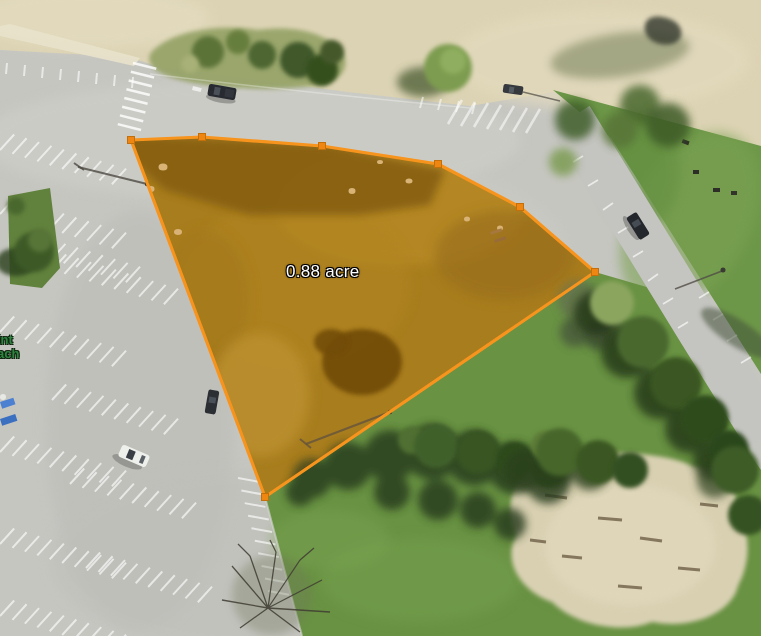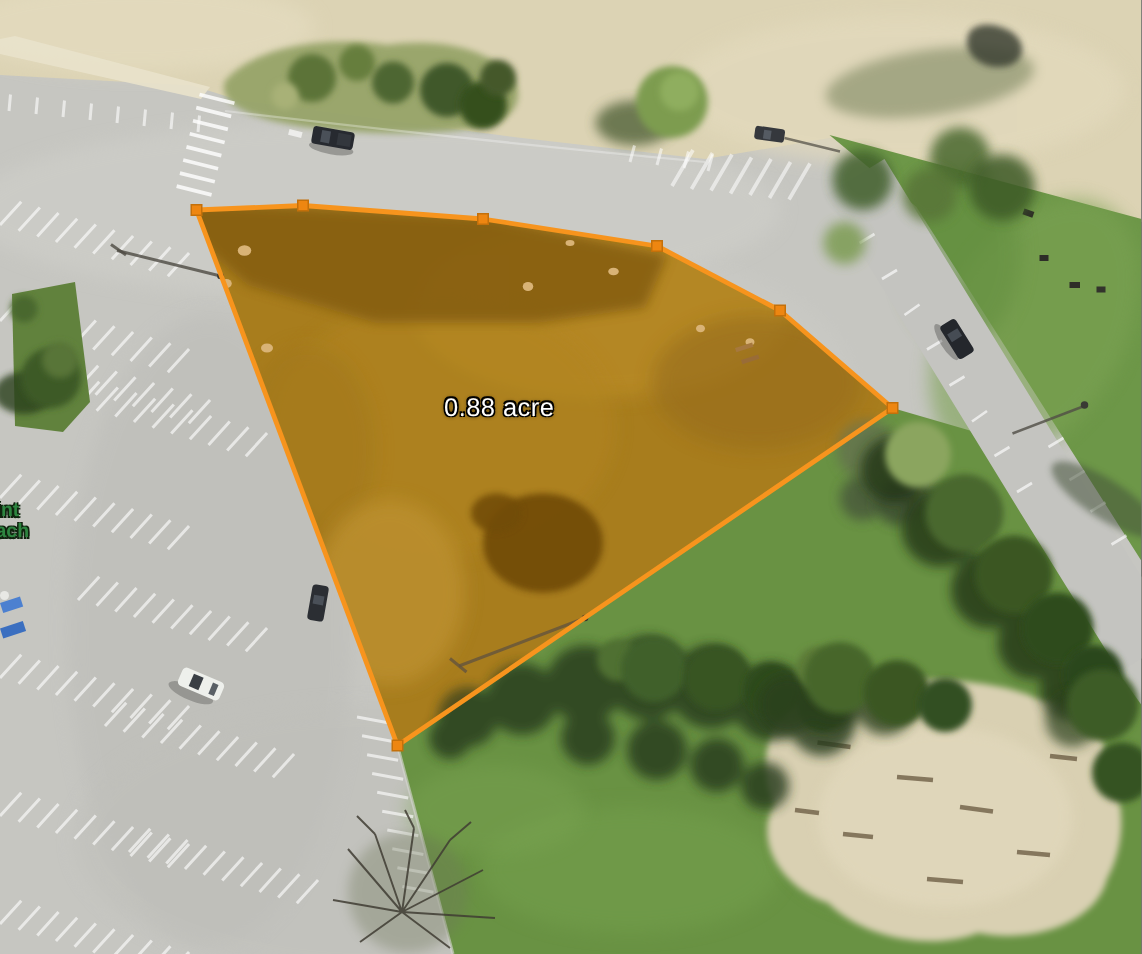--- a/index.html
+++ b/index.html
@@ -2,21 +2,21 @@
 <html><head>
 <meta charset="utf-8">
 <style>
   html,body{margin:0;padding:0;background:#222;}
   .stage{
     position:relative;width:761px;height:636px;overflow:hidden;
     font-family:"Liberation Sans",sans-serif;background:#c6c6c1;
   }
   .stage svg{position:absolute;left:0;top:0;}
   .area-label{
-    position:absolute;left:296px;top:261px;
+    position:absolute;left:286px;top:261px;
     font-size:17px;line-height:22px;color:#ffffff;letter-spacing:.3px;
     text-shadow:-1px -1px 0 #000,1px -1px 0 #000,-1px 1px 0 #000,1px 1px 0 #000,0 0 3px #000;
     white-space:nowrap;pointer-events:none;text-align:center;
   }
   .place-label{
     position:absolute;left:0;top:333px;width:30px;overflow:hidden;
     font-size:13px;font-weight:700;line-height:14px;color:#2e8540;
     text-shadow:-1px -1px 0 #10240f,1px -1px 0 #10240f,-1px 1px 0 #10240f,1px 1px 0 #10240f;
     pointer-events:none;
   }

